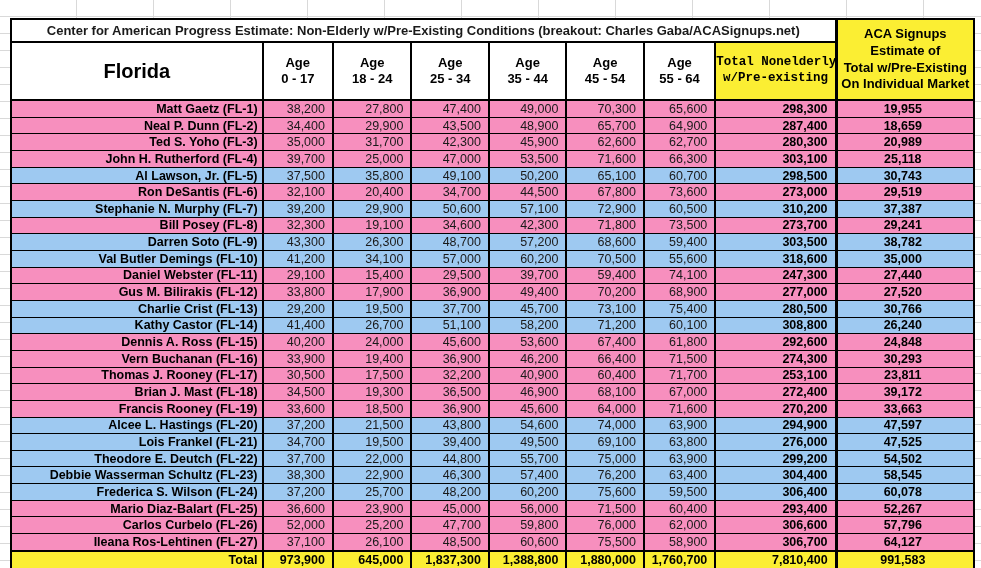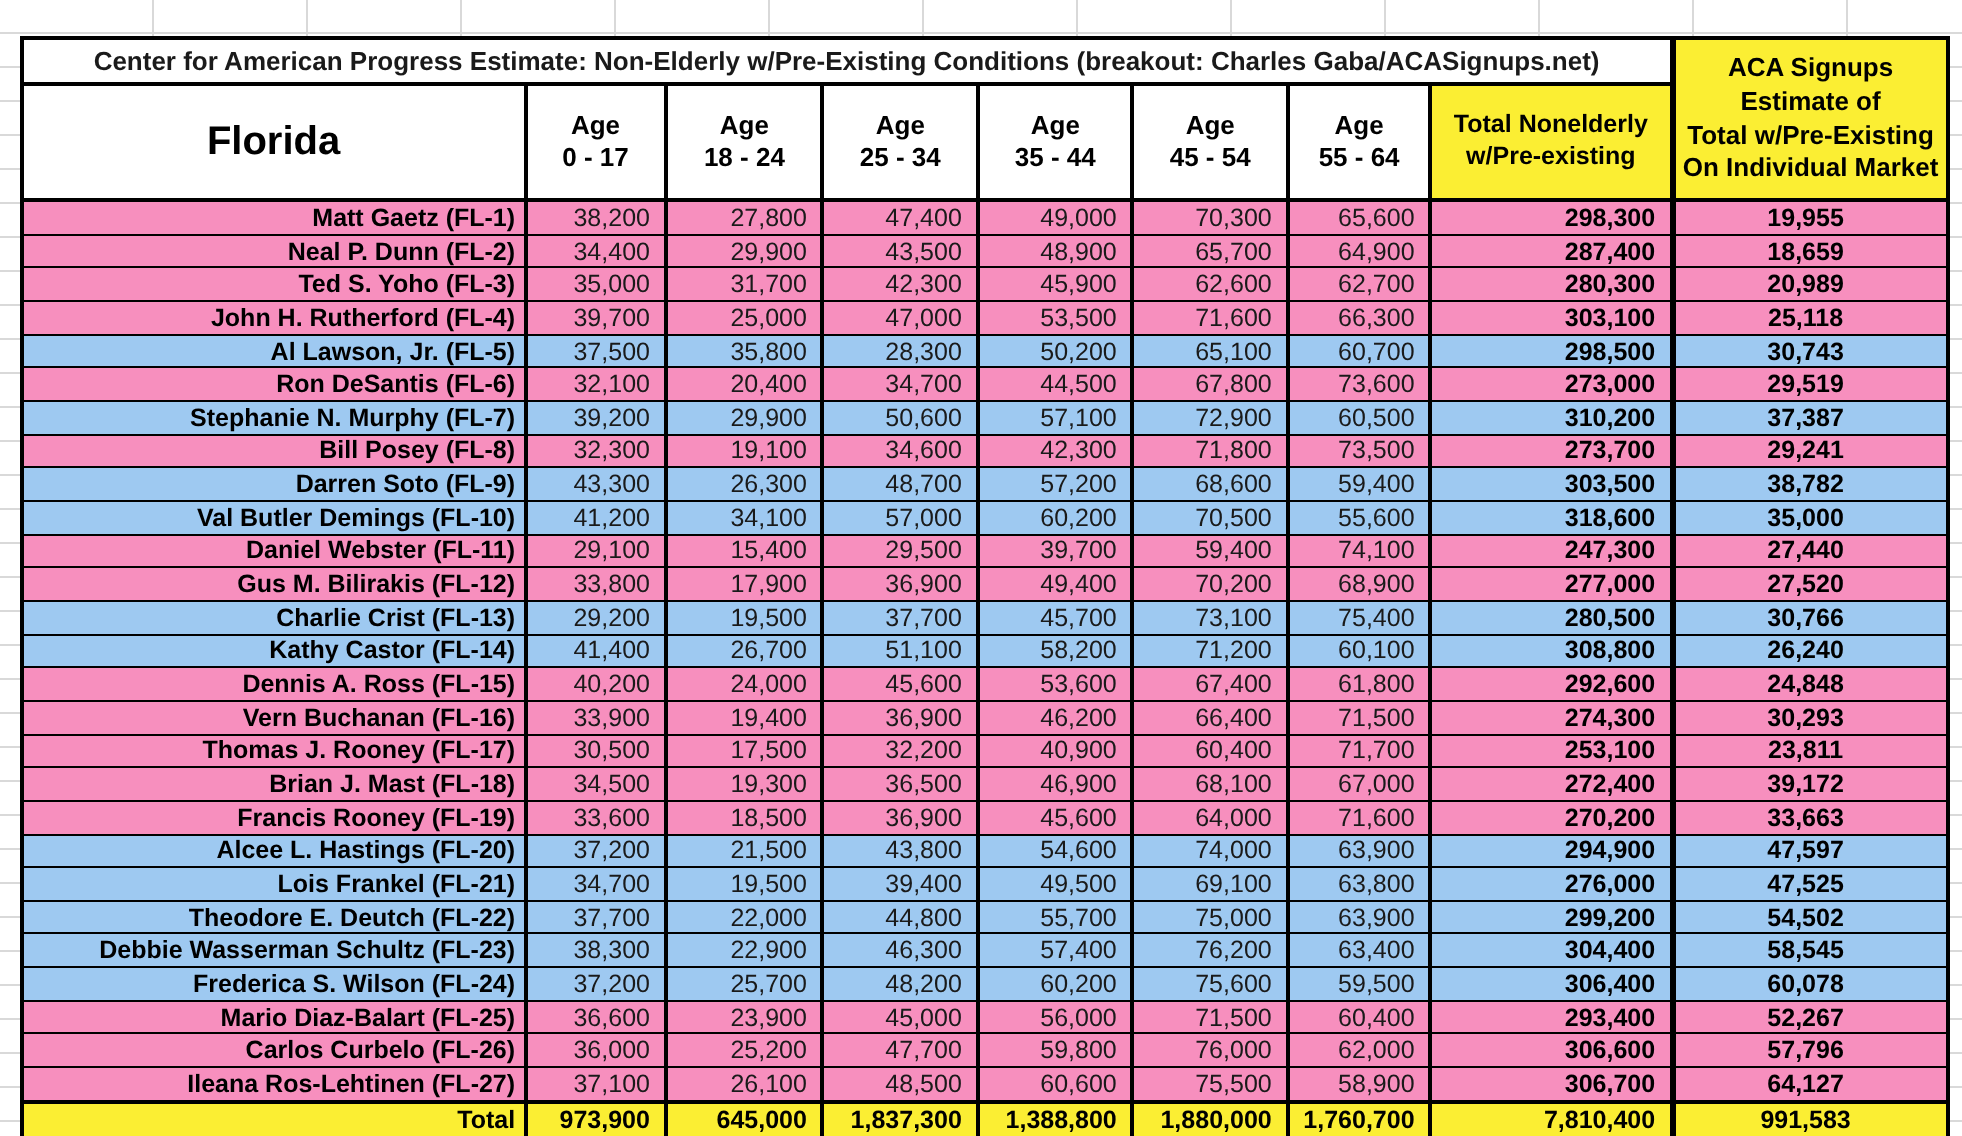--- a/index.html
+++ b/index.html
@@ -38,21 +38,21 @@
   th.state{
     background:#fff; font-weight:bold; font-size:20px; text-align:center;
     border-bottom-width:2px; color:#000;
   }
   th.agehead{
     background:#fff; font-weight:bold; font-size:13px; 
     line-height:1.25; border-bottom-width:2px; color:#000;
   }
   th.totalhead{
     background:var(--yellow); font-weight:bold; font-size:12.5px; text-align:center;
-    line-height:1.25; border-bottom-width:2px; color:#000;
+    line-height:1.25; border-bottom-width:2px; color:#000;font-family:Liberation Mono, monospace;
   }
   th.corner{
     background:var(--yellow); font-weight:bold; font-size:13px; text-align:center;
     line-height:1.3; border-left-width:3px; border-bottom-width:2px; color:#000;
   }
   th.corner .it{}
   
   tbody td{font-size:12.5px; vertical-align:middle;}
   td.name{font-weight:bold; text-align:right; padding-right:4px; color:#000;margin-left:15px;}
   td.num{text-align:right; padding-right:7px; font-weight:normal;}
@@ -162,21 +162,21 @@
         <td class="num">53,500</td>
         <td class="num">71,600</td>
         <td class="num">66,300</td>
         <td class="tot">303,100</td>
         <td class="aca">25,118</td>
       </tr>
       <tr class="blue">
         <td class="name">Al Lawson, Jr. (FL-5)</td>
         <td class="num">37,500</td>
         <td class="num">35,800</td>
-        <td class="num">28,300</td>
+        <td class="num">49,100</td>
         <td class="num">50,200</td>
         <td class="num">65,100</td>
         <td class="num">60,700</td>
         <td class="tot">298,500</td>
         <td class="aca">30,743</td>
       </tr>
       <tr class="pink">
         <td class="name">Ron DeSantis (FL-6)</td>
         <td class="num">32,100</td>
         <td class="num">20,400</td>
@@ -391,21 +391,21 @@
         <td class="num">23,900</td>
         <td class="num">45,000</td>
         <td class="num">56,000</td>
         <td class="num">71,500</td>
         <td class="num">60,400</td>
         <td class="tot">293,400</td>
         <td class="aca">52,267</td>
       </tr>
       <tr class="pink">
         <td class="name">Carlos Curbelo (FL-26)</td>
-        <td class="num">36,000</td>
+        <td class="num">52,000</td>
         <td class="num">25,200</td>
         <td class="num">47,700</td>
         <td class="num">59,800</td>
         <td class="num">76,000</td>
         <td class="num">62,000</td>
         <td class="tot">306,600</td>
         <td class="aca">57,796</td>
       </tr>
       <tr class="pink">
         <td class="name">Ileana Ros-Lehtinen (FL-27)</td>

